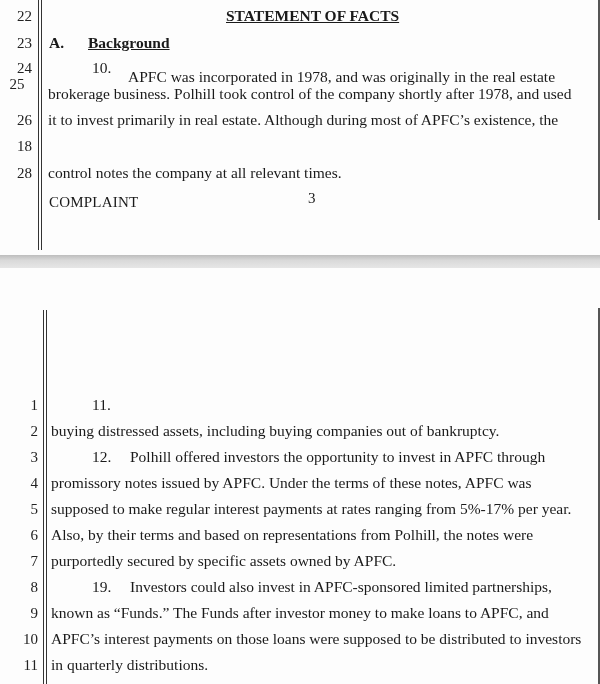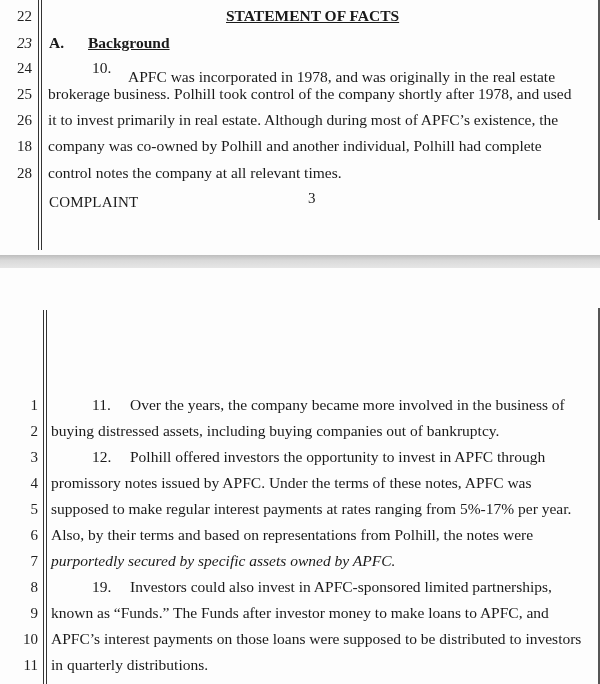--- a/index.html
+++ b/index.html
@@ -42,73 +42,71 @@
 <body>
 
 <div class="page" id="page-top">
   <div class="rule" style="left:38px; top:0; height:250px;"></div>
   <div class="rule" style="left:41px; top:0; height:250px;"></div>
   <div class="right-edge" style="top:0; height:220px;"></div>
 
   <div class="ln" style="left:2px; top:7px;">22</div>
   <div class="heading" style="left:226px; top:7px;">STATEMENT OF FACTS</div>
 
-  <div class="ln" style="left:2px; top:34px;font-style:italic;">23</div>
+  <div class="ln" style="left:2px; top:34px;">23</div>
   <div class="tx" style="left:49px; top:34px; font-weight:bold;">A.</div>
   <div class="heading" style="left:88px; top:34px;">Background</div>
 
   <div class="ln" style="left:2px; top:59px;">24</div>
   <div class="tx" style="left:92px; top:59px;">10.</div>
   <div class="tx" style="left:128px; top:68px;">APFC was incorporated in 1978, and was originally in the real estate</div>
 
-  <div class="ln" style="left:2px; top:85px;">25</div>
+  <div class="ln" style="left:2px; top:75px;text-align:center;">25</div>
   <div class="tx" style="left:48px; top:85px;">brokerage business.  Polhill took control of the company shortly after 1978, and used</div>
 
   <div class="ln" style="left:2px; top:111px;">26</div>
   <div class="tx" style="left:48px; top:111px;">it to invest primarily in real estate.  Although during most of APFC’s existence, the</div>
 
   <div class="ln" style="left:2px; top:137px;">18</div>
-  <div class="tx" style="left:48px; top:137px;">company was co-owned by Polhill and another individual, Polhill had complete</div>
 
   <div class="ln" style="left:2px; top:164px;">28</div>
   <div class="tx" style="left:48px; top:164px;">control notes the company at all relevant times.</div>
 
   <div class="footer-left" style="left:49px; top:194px;">COMPLAINT</div>
   <div class="footer-num" style="left:308px; top:190px;">3</div>
 </div>
 
 <div class="separator"></div>
 
 <div class="page" id="page-bottom">
   <div class="rule" style="left:43px; top:42px; height:380px;"></div>
   <div class="rule" style="left:46px; top:42px; height:380px;"></div>
   <div class="right-edge" style="top:40px; height:380px;"></div>
 
   <div class="ln" style="left:8px; top:128px;">1</div>
   <div class="tx" style="left:92px; top:128px;">11.</div>
-  <div class="tx" style="left:130px; top:128px;">Over the years, the company became more involved in the business of</div>
 
   <div class="ln" style="left:8px; top:154px;">2</div>
   <div class="tx" style="left:51px; top:154px;">buying distressed assets, including buying companies out of bankruptcy.</div>
 
   <div class="ln" style="left:8px; top:180px;">3</div>
   <div class="tx" style="left:92px; top:180px;">12.</div>
   <div class="tx" style="left:130px; top:180px;">Polhill offered investors the opportunity to invest in APFC through</div>
 
   <div class="ln" style="left:8px; top:206px;">4</div>
   <div class="tx" style="left:51px; top:206px;">promissory notes issued by APFC.  Under the terms of these notes, APFC was</div>
 
   <div class="ln" style="left:8px; top:232px;">5</div>
   <div class="tx" style="left:51px; top:232px;">supposed to make regular interest payments at rates ranging from 5%-17% per year.</div>
 
   <div class="ln" style="left:8px; top:258px;">6</div>
   <div class="tx" style="left:51px; top:258px;">Also, by their terms and based on representations from Polhill, the notes were</div>
 
   <div class="ln" style="left:8px; top:284px;">7</div>
-  <div class="tx" style="left:51px; top:284px;font-style:italic;">purportedly secured by specific assets owned by APFC.</div>
+  <div class="tx" style="left:51px; top:284px;">purportedly secured by specific assets owned by APFC.</div>
 
   <div class="ln" style="left:8px; top:310px;">8</div>
   <div class="tx" style="left:92px; top:310px;">19.</div>
   <div class="tx" style="left:130px; top:310px;">Investors could also invest in APFC-sponsored limited partnerships,</div>
 
   <div class="ln" style="left:8px; top:336px;">9</div>
   <div class="tx" style="left:51px; top:336px;">known as “Funds.”  The Funds after investor money to make loans to APFC, and</div>
 
   <div class="ln" style="left:8px; top:362px;">10</div>
   <div class="tx" style="left:51px; top:362px;">APFC’s interest payments on those loans were supposed to be distributed to investors</div>

